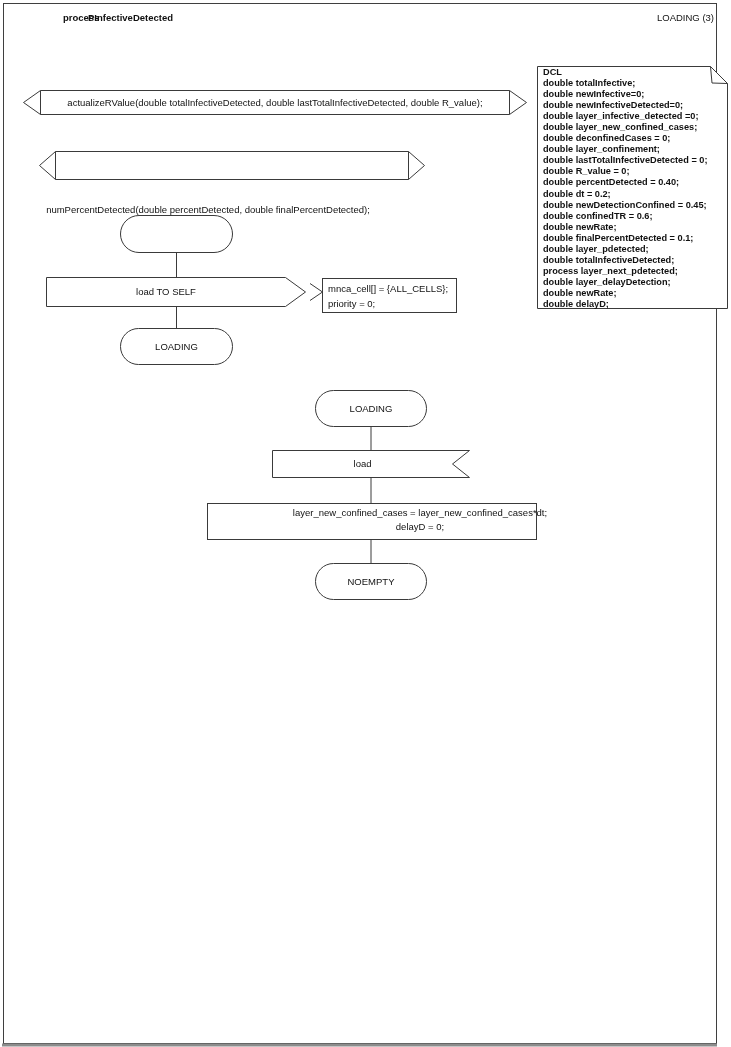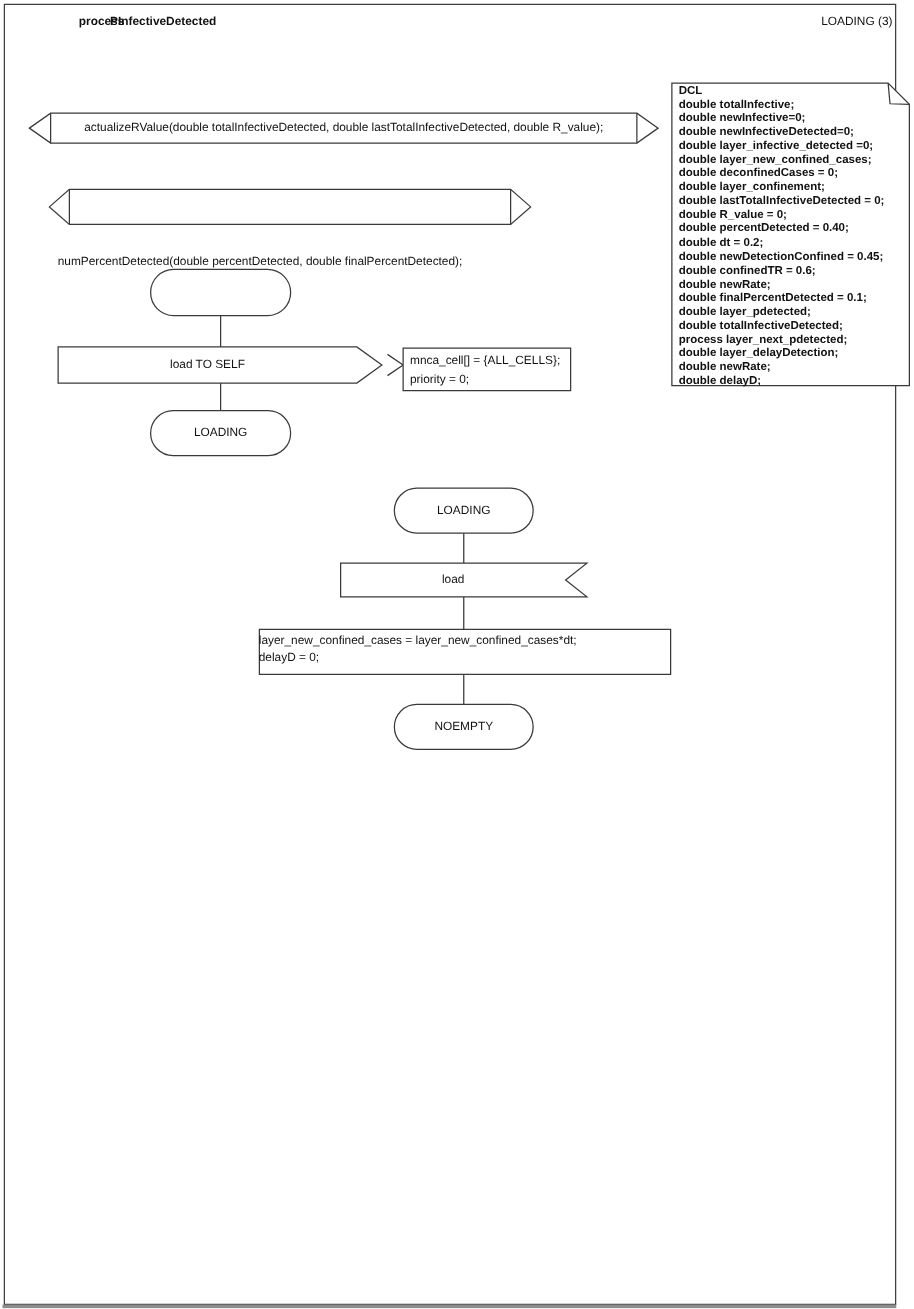--- a/index.html
+++ b/index.html
@@ -8,21 +8,21 @@
     font-family:"Liberation Sans","DejaVu Sans",sans-serif;color:#111;
   }
   #shapes{position:absolute;left:0;top:0;width:731px;height:1047px;}
   .lbl{position:absolute;font-size:9.5px;line-height:12px;color:#111;white-space:nowrap;}
   .center{display:flex;align-items:center;justify-content:center;text-align:center;}
   .bold{font-weight:bold;}
   .multiline{white-space:normal;}
   #header-page{width:200px;text-align:right;}
   #dcl-text{font-size:9.2px;line-height:11.05px;width:182px;font-weight:bold;}
   #comment-text{line-height:15px;}
-  #task-text{line-height:14px;display:block;}
+  #task-text{text-align:center;line-height:14px;display:block;padding-left:48px;}
 </style>
 </head>
 <body>
 
 <div id="stage">
 
   <svg id="shapes" viewBox="0 0 731 1047" xmlns="http://www.w3.org/2000/svg" fill="none" stroke="#3a3a3a" stroke-width="1">
 
     <rect x="3.5" y="3.5" width="713" height="1040" fill="#ffffff" stroke="#3f3f3f"></rect>
     <line x1="2" y1="1045" x2="717" y2="1045" stroke="#8c8c8c" stroke-width="3"></line>

